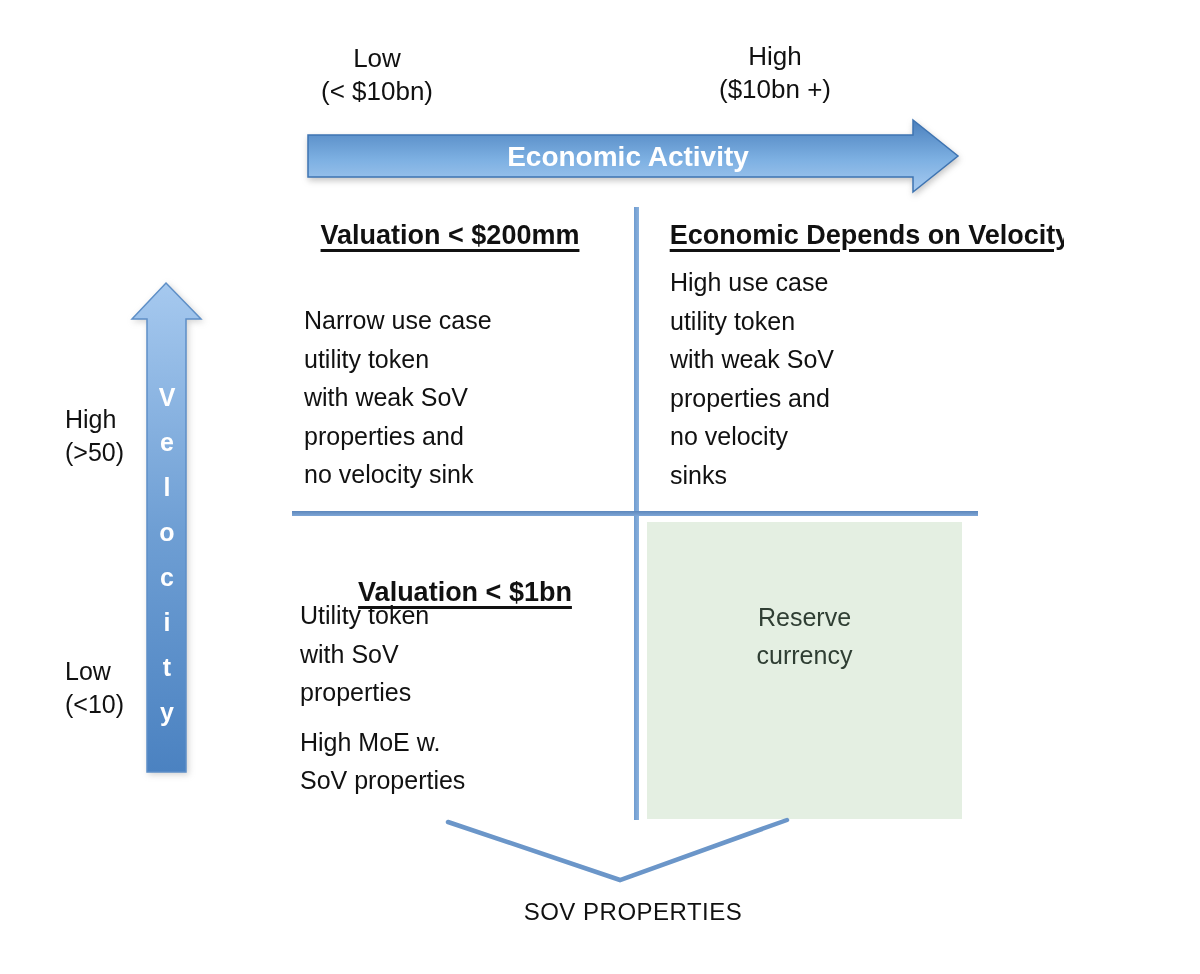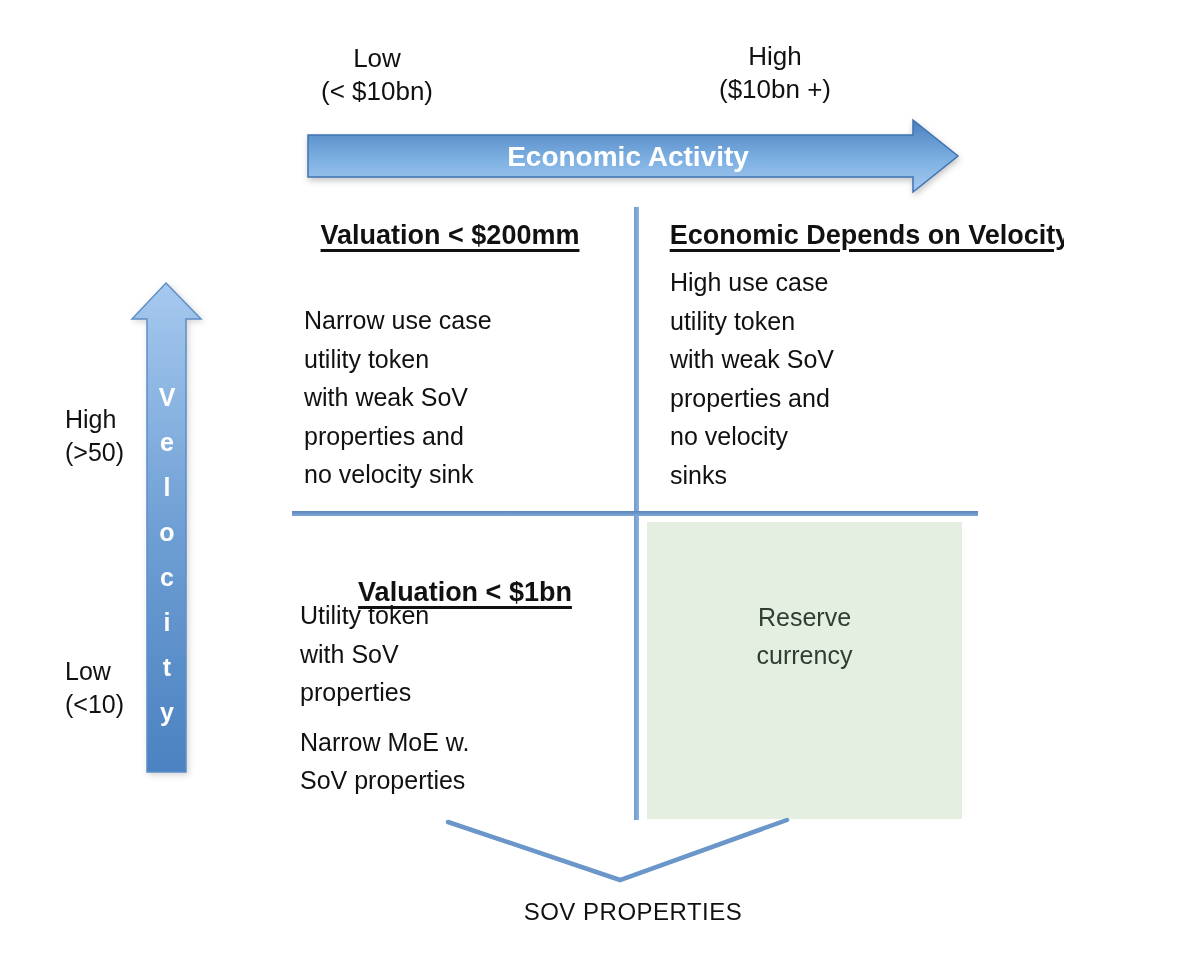--- a/index.html
+++ b/index.html
@@ -155,21 +155,21 @@
 with weak SoV
 properties and
 no velocity
 sinks</div>
 
   <div class="abs q-title" style="left:315px; top:577px; width:300px;">Valuation &lt; $1bn</div>
   <div class="abs q-body" style="left:300px; top:596px; width:300px;">
     <p class="bl-para">Utility token
 with SoV
 properties</p>
-    <p class="bl-para">Narrow MoE w.
+    <p class="bl-para">High MoE w.
 SoV properties</p>
   </div>
 
   <div class="abs green-box">
     <div class="abs" style="left:0; top:76px; width:315px;">
       <p class="q-item">Reserve
 currency</p>
     </div>
   </div>
 

